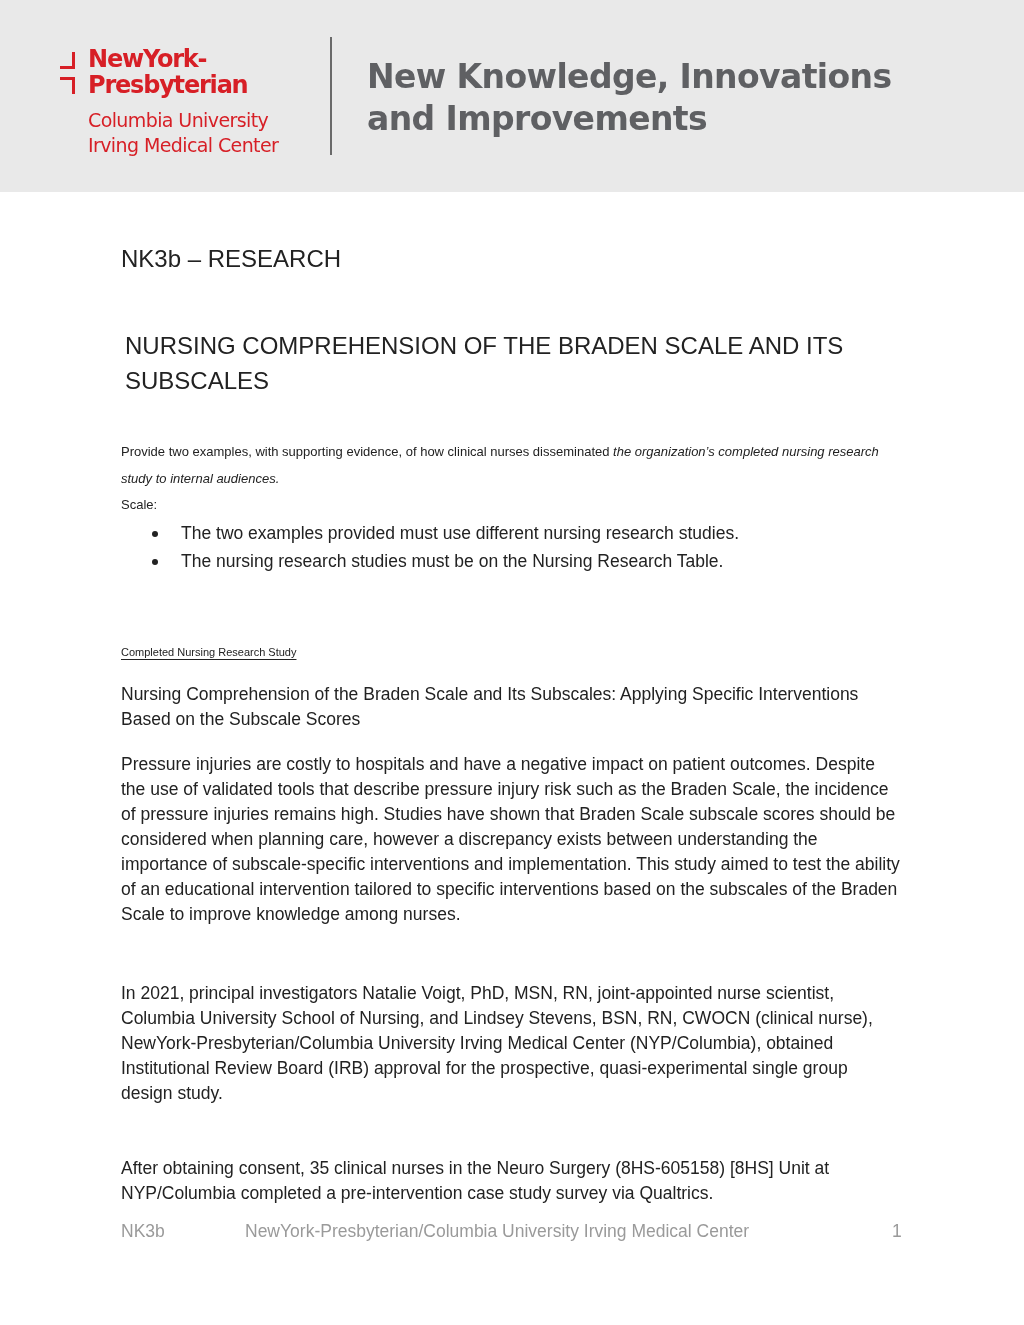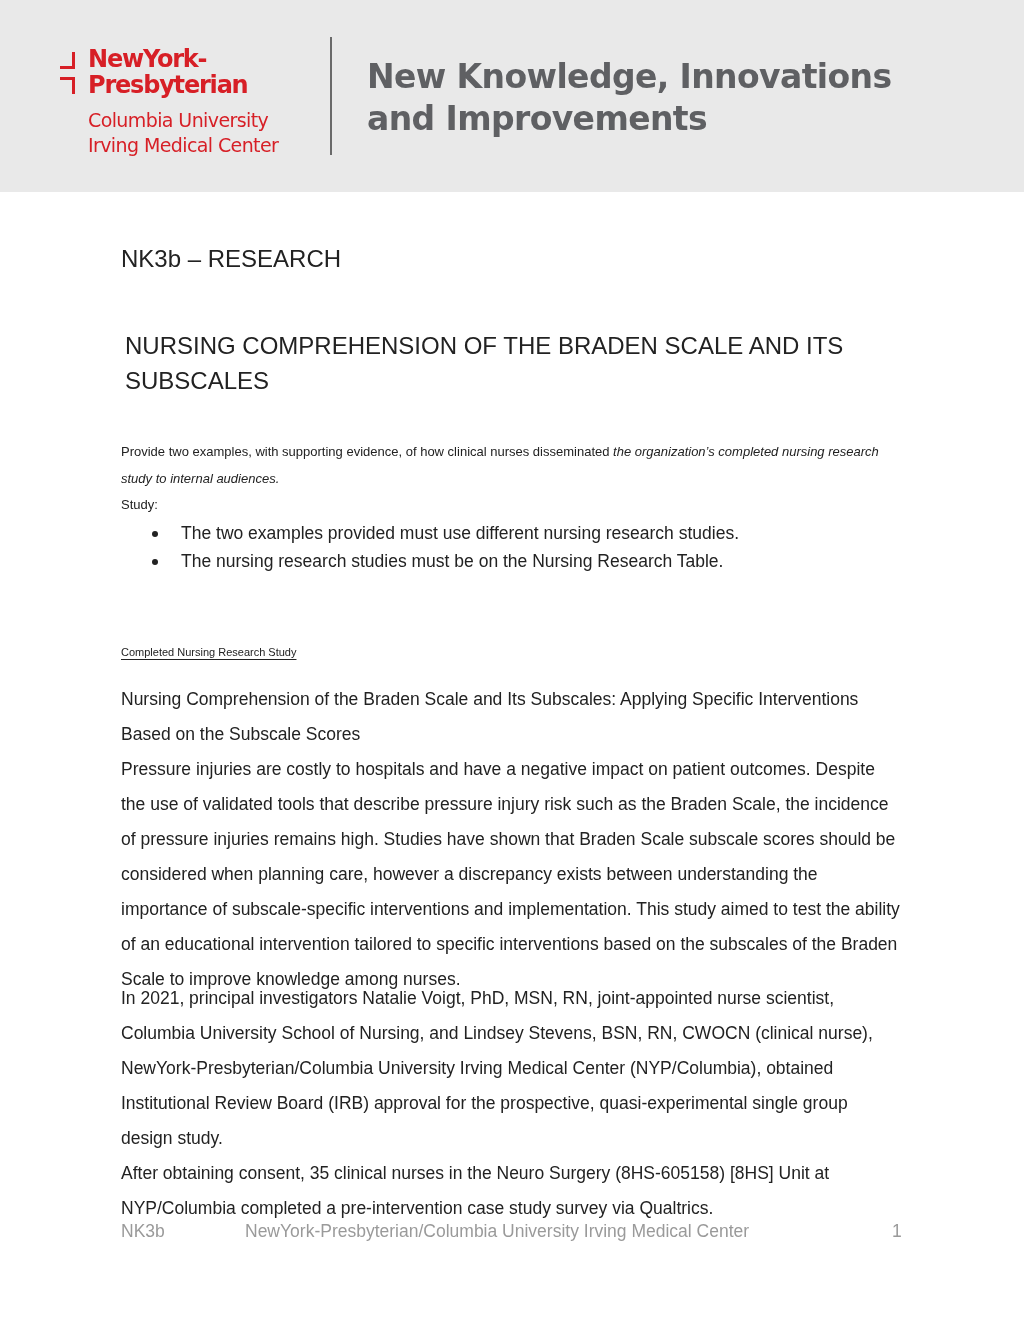--- a/index.html
+++ b/index.html
@@ -149,21 +149,21 @@
     color: #222;
     text-decoration: underline;
     text-underline-offset: 3px;
     white-space: nowrap;
   }
   .para {
     position: absolute;
     left: 0;
     width: 780px;
     font-size: 17.5px;
-    line-height: 35px;
+    line-height: 25px;
     color: #222;
   }
   .p1 { top: 682px; }
   .p2 { top: 752px; }
   .p3 { top: 981px; }
   .p4 { top: 1130px; margin-top: 26px; }
   .footer {
     position: absolute;
     top: 1218px;
     left: 121px;
@@ -204,21 +204,21 @@
   </div>
 </div>
 
 <div class="content">
   <div class="section-code">NK3b – RESEARCH</div>
 
   <div class="doc-title">NURSING COMPREHENSION OF THE BRADEN SCALE AND ITS SUBSCALES</div>
 
   <div class="prompt">
     <span>Provide two examples, with supporting evidence, of how clinical nurses disseminated </span><span class="italic">the organization’s completed nursing research study to internal audiences.</span><br>
-    <span>Study:</span>
+    <span>Scale:</span>
   </div>
 
   <ul class="bullets">
     <li>
       <span class="dot"></span>
       <span>The two examples provided must use different nursing research studies.</span>
     </li>
     <li>
       <span class="dot"></span>
       <span>The nursing research studies must be on the Nursing Research Table.</span>

